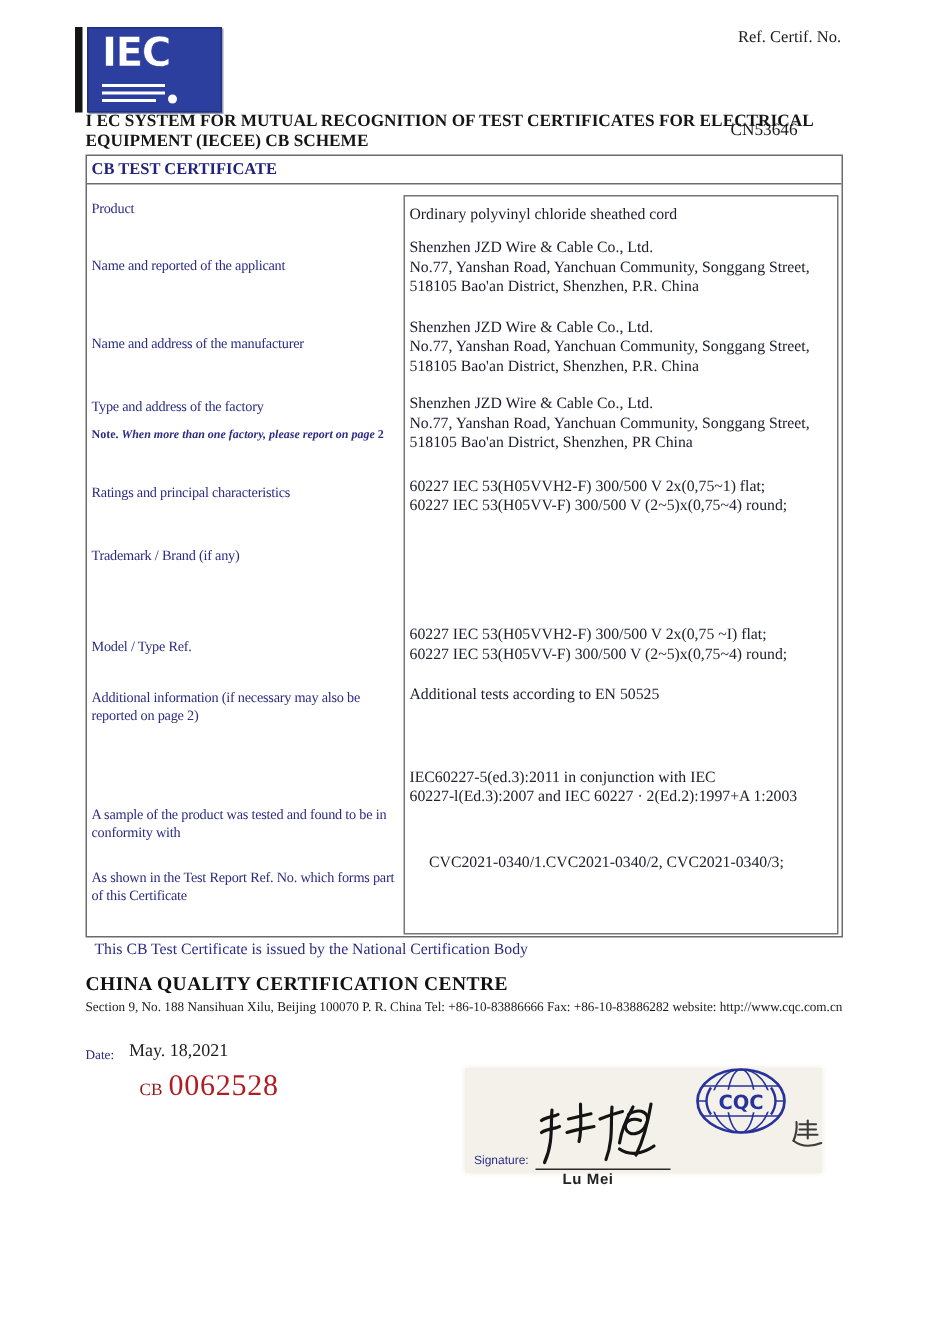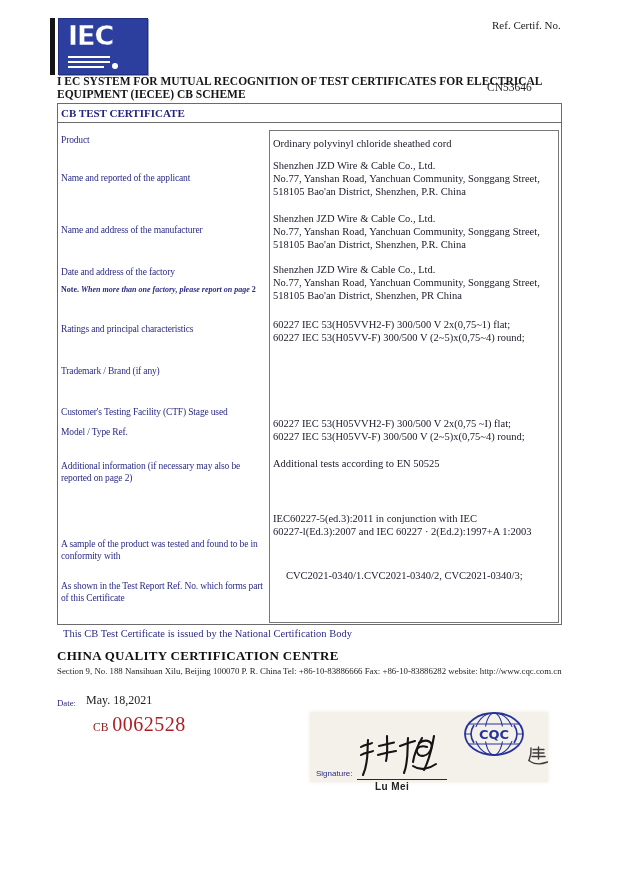--- a/index.html
+++ b/index.html
@@ -100,33 +100,32 @@
     <div class="lbl l-applicant">Name and reported of the applicant</div>
     <div class="val v-applicant">Shenzhen JZD Wire &amp; Cable Co., Ltd.
 No.77, Yanshan Road, Yanchuan Community, Songgang Street,
 518105 Bao'an District, Shenzhen, P.R. China</div>
 
     <div class="lbl l-manufacturer">Name and address of the manufacturer</div>
     <div class="val v-manufacturer">Shenzhen JZD Wire &amp; Cable Co., Ltd.
 No.77, Yanshan Road, Yanchuan Community, Songgang Street,
 518105 Bao'an District, Shenzhen, P.R. China</div>
 
-    <div class="lbl l-factory">Date and address of the factory</div>
+    <div class="lbl l-factory">Type and address of the factory</div>
     <div class="note n-factory"><span>Note. </span><span class="it">When more than one factory, please report on page </span><span>2</span></div>
     <div class="val v-factory">Shenzhen JZD Wire &amp; Cable Co., Ltd.
 No.77, Yanshan Road, Yanchuan Community, Songgang Street,
 518105 Bao'an District, Shenzhen, PR China</div>
 
     <div class="lbl l-ratings">Ratings and principal characteristics</div>
     <div class="val v-ratings">60227 IEC 53(H05VVH2-F) 300/500 V 2x(0,75~1) flat;
 60227 IEC 53(H05VV-F) 300/500 V (2~5)x(0,75~4) round;</div>
 
     <div class="lbl l-trademark">Trademark / Brand (if any)</div>
 
-    <div class="lbl l-ctf">Customer's Testing Facility (CTF) Stage used</div>
 
     <div class="lbl l-model">Model / Type Ref.</div>
     <div class="val v-model">60227 IEC 53(H05VVH2-F) 300/500 V 2x(0,75 ~I) flat;
 60227 IEC 53(H05VV-F) 300/500 V (2~5)x(0,75~4) round;</div>
 
     <div class="lbl l-additional">Additional information (if necessary may also be reported on page 2)</div>
     <div class="val v-additional">Additional tests according to EN 50525</div>
 
     <div class="lbl l-conformity">A sample of the product was tested and found to be in conformity with</div>
     <div class="val v-conformity">IEC60227-5(ed.3):2011 in conjunction with IEC

